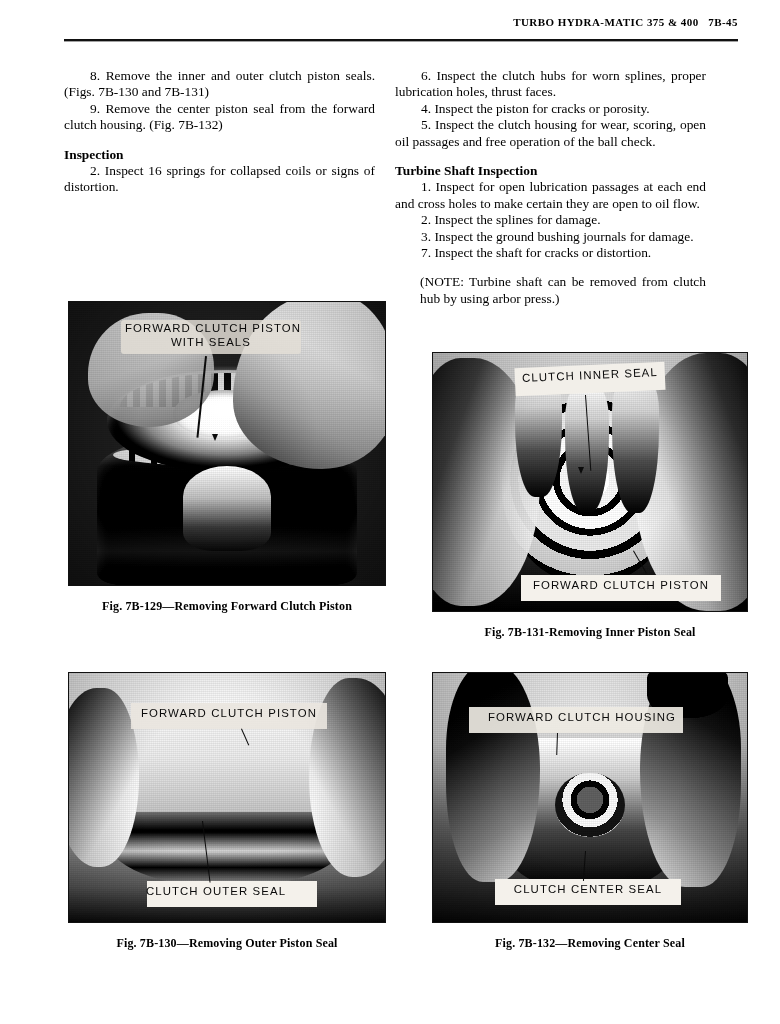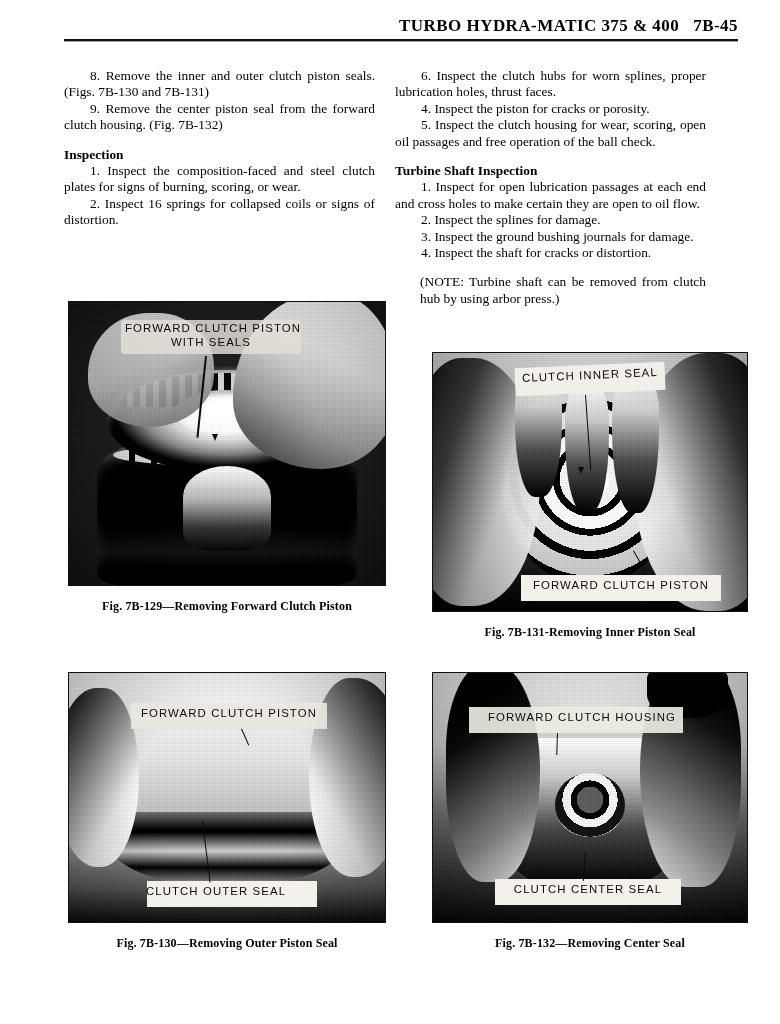--- a/index.html
+++ b/index.html
@@ -29,21 +29,21 @@
     top: 16px;
     left: 64px;
     right: 42px;
     height: 26px;
   }
   .runhead-title {
     position: absolute;
     right: 0;
     top: 0;
     font-weight: bold;
-    font-size: 17px;
+    font-size: 11px;
     letter-spacing: 0.45px;
     white-space: nowrap;
   }
   .runhead-rule {
     position: absolute;
     left: 0;
     right: 0;
     top: 23px;
     height: 2px;
     background: #111;
@@ -317,33 +317,32 @@
     <div class="runhead-title"><span>TURBO HYDRA-MATIC 375 &amp; 400</span>&nbsp;&nbsp;&nbsp;<span>7B-45</span></div>
     <div class="runhead-rule"></div>
   </div>
 
   <div class="cols">
 
     <div class="col">
       <p class="p indent">8. Remove the inner and outer clutch piston seals. (Figs. 7B-130 and 7B-131)</p>
       <p class="p indent">9. Remove the center piston seal from the forward clutch housing. (Fig. 7B-132)</p>
       <h3 class="head">Inspection</h3>
-      <p class="p indent">1. Inspect the composition-faced and steel clutch plates for signs of burning, scoring, or wear.</p>
       <p class="p indent">2. Inspect 16 springs for collapsed coils or signs of distortion.</p>
     </div>
 
     <div class="col">
       <p class="p indent">6. Inspect the clutch hubs for worn splines, proper lubrication holes, thrust faces.</p>
       <p class="p indent">4. Inspect the piston for cracks or porosity.</p>
       <p class="p indent">5. Inspect the clutch housing for wear, scoring, open oil passages and free operation of the ball check.</p>
       <h3 class="head">Turbine Shaft Inspection</h3>
       <p class="p indent">1. Inspect for open lubrication passages at each end and cross holes to make certain they are open to oil flow.</p>
       <p class="p indent">2. Inspect the splines for damage.</p>
       <p class="p indent">3. Inspect the ground bushing journals for damage.</p>
-      <p class="p indent">4. Inspect the shaft for cracks or distortion.</p>
+      <p class="p indent">7. Inspect the shaft for cracks or distortion.</p>
       <div class="gap"></div>
       <p class="p tight">(NOTE: Turbine shaft can be removed from clutch hub by using arbor press.)</p>
     </div>
 
   </div>
 
   <div class="fig" id="fig129">
     <div class="frame">
       <div class="photo">
         <div class="f129-bg"></div>

